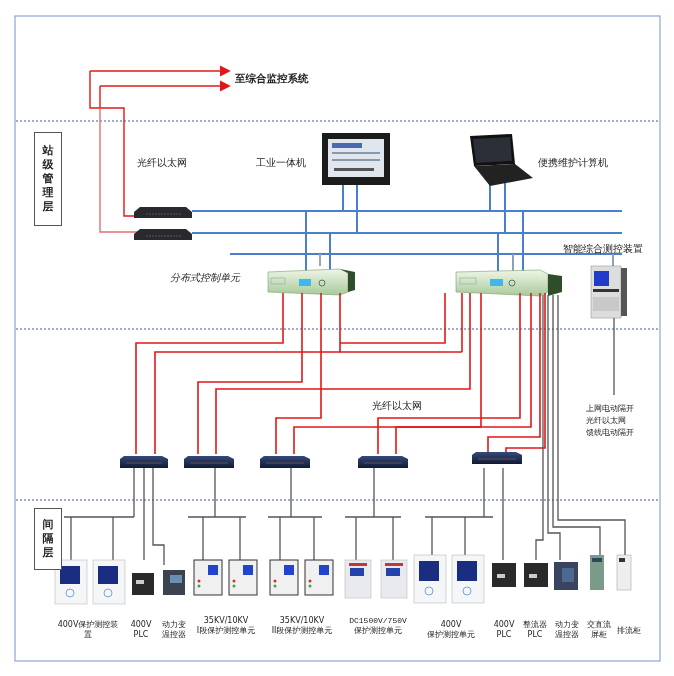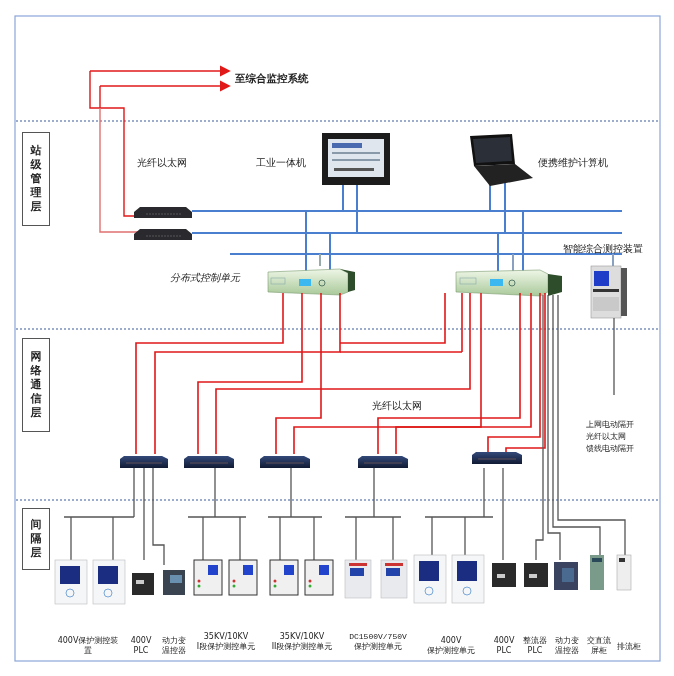--- a/index.html
+++ b/index.html
@@ -1,21 +1,21 @@
 <!DOCTYPE html>
 <html><head>
 <meta charset="utf-8">
 <style>
   html,body{margin:0;padding:0;background:#fff;}
   body{width:674px;height:676px;position:relative;overflow:hidden;font-family:"DejaVu Sans",sans-serif;}
   #stage{position:absolute;left:0;top:0;width:674px;height:676px;}
   .lbl{position:absolute;font-size:10px;color:#222;white-space:nowrap;line-height:12px;}
   .lbl.c{text-align:center;}
-  .small{font-size:8px;line-height:10px;margin-top:16px;}
-  .layer-box{position:absolute;width:26px;border:1.5px solid #555;background:#fff;font-weight:bold;font-size:11px;color:#222;display:flex;align-items:center;justify-content:center;text-align:center;line-height:14px;}
+  .small{font-size:8px;line-height:10px;}
+  .layer-box{position:absolute;width:26px;border:1.5px solid #555;background:#fff;font-weight:bold;font-size:11px;color:#222;display:flex;align-items:center;justify-content:center;text-align:center;line-height:14px;margin-left:12px;}
   .layer-box span{display:block;width:12px;word-break:break-all;}
 </style>
 </head>
 <body>
 
 <div id="stage">
 <svg width="674" height="676" viewBox="0 0 674 676" style="position:absolute;left:0;top:0;">
   <defs>
     <marker id="arr" markerWidth="8" markerHeight="8" refX="6" refY="4" orient="auto">
       <path d="M0,0 L8,4 L0,8 z" fill="#e01818"></path>
@@ -285,23 +285,20 @@
           <rect x="619" y="558" width="6" height="4" fill="#333"></rect>
         </g>
   </g>
 </svg>
 
 <div class="lbl" style="left:235px;top:72px;font-weight:bold;font-size:10.5px;">至综合监控系统</div>
 
 <div class="layer-box" style="left:22px;top:132px;height:92px;">
       <span>站级管理层</span>
     </div>
-<div class="layer-box" style="left:22px;top:338px;height:92px;">
-      <span>网络通信层</span>
-    </div>
 <div class="layer-box" style="left:22px;top:508px;height:60px;">
       <span>间隔层</span>
     </div>
 
 <div class="lbl" style="left:137px;top:157px;">光纤以太网</div>
 <div class="lbl" style="left:256px;top:157px;">工业一体机</div>
 <div class="lbl" style="left:538px;top:157px;">便携维护计算机</div>
 <div class="lbl" style="left:563px;top:243px;">智能综合测控装置</div>
 <div class="lbl" style="left:170px;top:272px;font-style:italic;">分布式控制单元</div>
 

